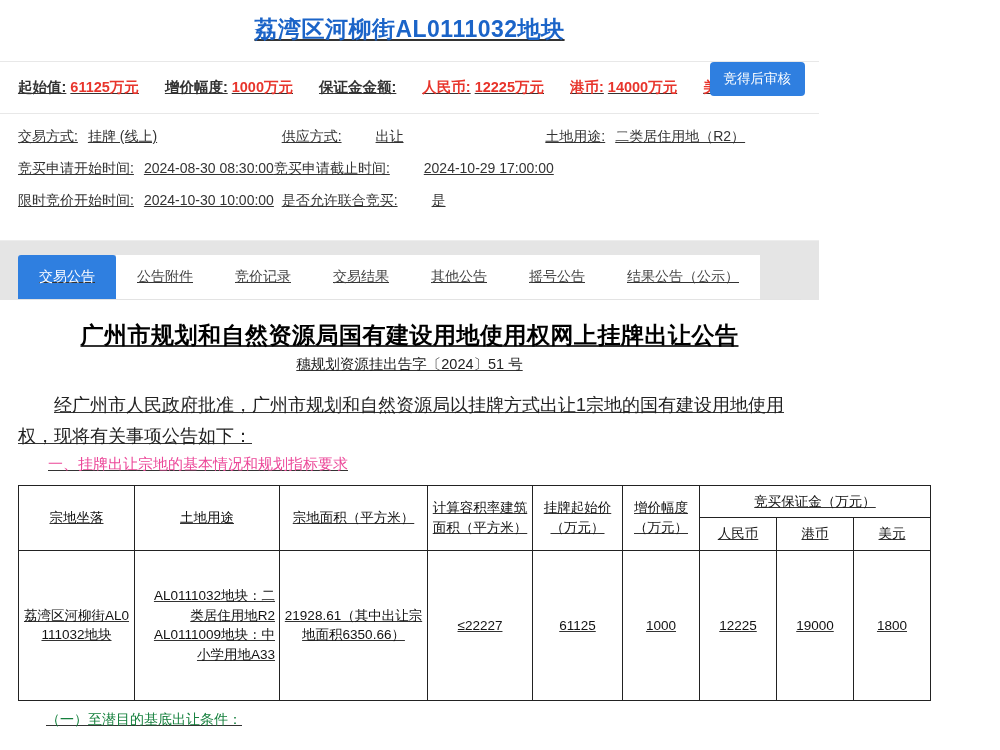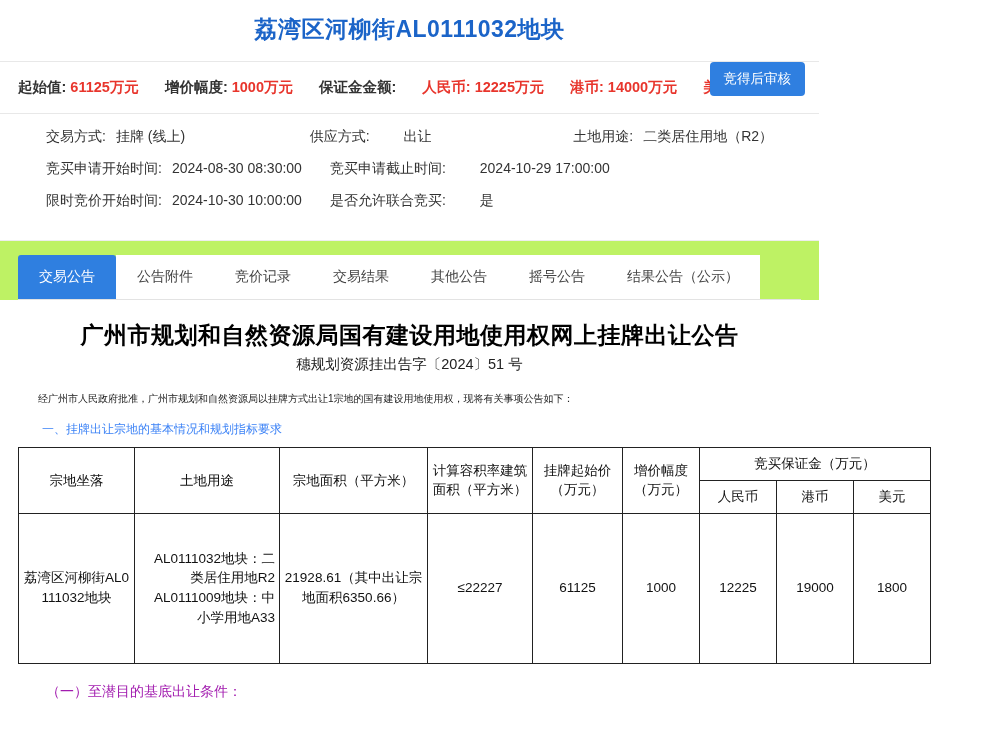--- a/index.html
+++ b/index.html
@@ -11,20 +11,21 @@
     background: #ffffff;
     font-family: "Liberation Sans", sans-serif;
     color: #333;
     overflow: hidden;
   }
   .page {
     width: 819px;
     height: 750px;
     position: relative;
     background: #fff;
+    text-decoration: underline;
   }
 
   
   .title-bar {
     text-align: center;
     padding: 14px 0 16px 0;
   }
   .title-bar .title {
     font-size: 23px;
     font-weight: bold;
@@ -90,29 +91,29 @@
     margin-bottom: 14px;
   }
   .info-cell {
     display: flex;
     align-items: baseline;
     white-space: nowrap;
   }
   .info-cell.c1 { width: 330px; }
   .info-cell.c2 { width: 330px; gap: 24px; }
   .info-cell.c3 { width: 320px; }
-  .info-cell .k { color: #333; margin-left: 28px; }
+  .info-cell .k { color: #333; }
   .info-cell .v { color: #333; margin-left: 10px; }
 
   
   .tabs-wrap {
     border-top: 1px solid #ededed;
     margin-top: 6px;
     padding: 14px 18px 0 18px;
-    background: #bef264;
+    background: #e5e5e5;
   }
   .tabs {
     display: flex;
     align-items: flex-end;
     gap: 0px;
     border-bottom: 1px solid #e3e3e3;
     padding-bottom: 0;
   }
   .tab {
     font-size: 14px;
@@ -140,30 +141,30 @@
     color: #000;
     letter-spacing: 0.5px;
   }
   .ann-sub {
     text-align: center;
     font-size: 14.5px;
     color: #222;
     margin-top: 4px;
   }
   .ann-p {
-    font-size: 10px;
+    font-size: 18px;
     color: #222;
     margin-top: 16px;
     line-height: 1.7;
     text-indent: 2em;
   }
   .ann-p2 {
-    font-size: 12px;
-    color: #3b82f6;
-    margin-top: 12px;
+    font-size: 15px;
+    color: #ec4899;
+    margin-top: 0;
     line-height: 1.7;
     text-indent: 2em;
   }
 
   
   table.land {
     width: 100%;
     border-collapse: collapse;
     margin-top: 8px;
     table-layout: fixed;
@@ -178,22 +179,22 @@
     line-height: 1.45;
     word-break: break-all;
   }
   table.land th {
     font-weight: normal;
     height: 28px;
   }
   .row-tall td { height: 150px; }
   .note {
     font-size: 14px;
-    color: #a21caf;
-    margin-top: 19px;
+    color: #15803d;
+    margin-top: 10px;
     text-indent: 2em;
   }
 </style>
 </head>
 <body>
 
 <div class="page">
 
   <div class="title-bar">
     <div class="title">荔湾区河柳街AL0111032地块</div>

